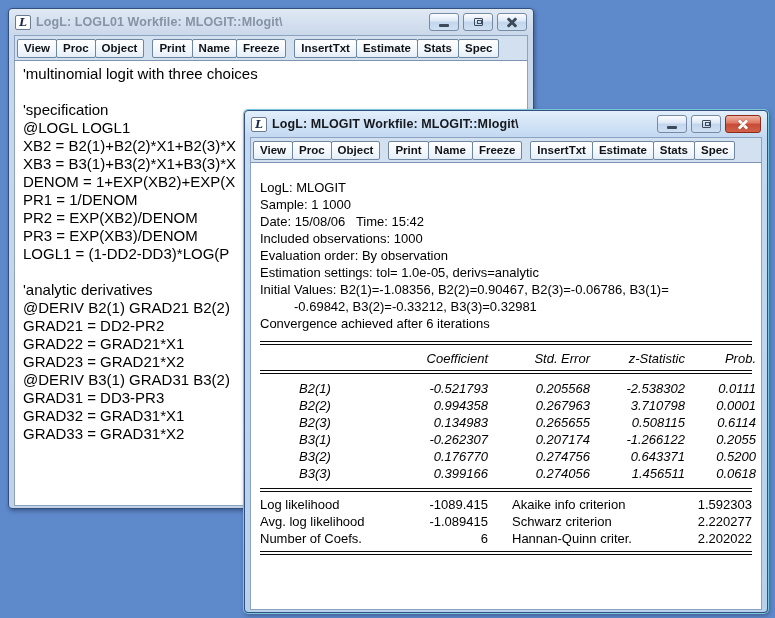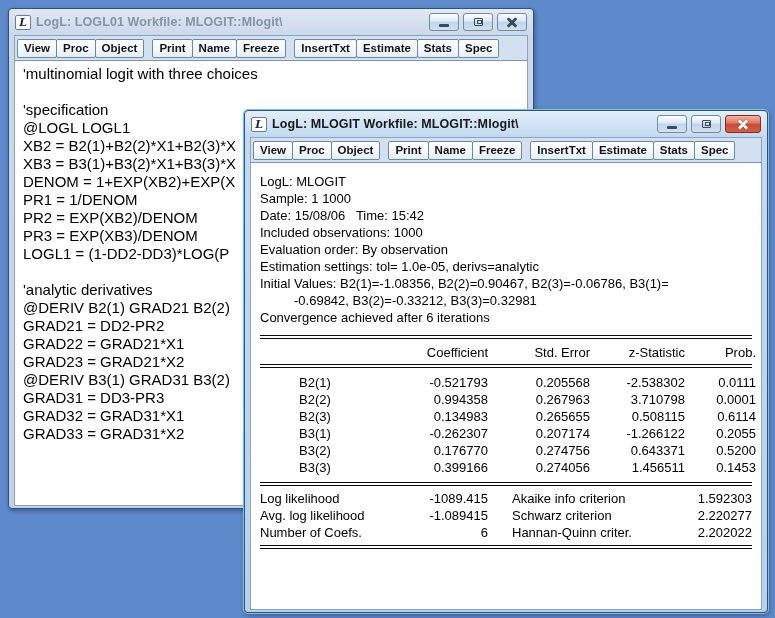--- a/index.html
+++ b/index.html
@@ -46,28 +46,28 @@
 
   .content { background:#fff; border:1px solid #8ba3c0; border-top:none; overflow:hidden; position:relative; }
 
   
   #win-back { left:8px; top:8px; width:526px; height:501px; z-index:1; }
   #win-back .content { height:445px; padding:4px 8px; }
   .code p { font-size:15px; line-height:18px; min-height:18px; color:#000; white-space:pre; }
 
   
   #win-front { left:244px; top:110px; width:524px; height:503px; z-index:2; }
-  #win-front .content { height:447px; padding:10px 9px; font-size:13px; color:#000; }
+  #win-front .content { height:447px; padding:16px 9px; font-size:13px; color:#000; }
   .hdr p { line-height:17px; min-height:17px; white-space:pre; }
   .hdr p.indent { padding-left:34px; }
 
   .dline { height:4px; border-top:1px solid #0a0a0a; border-bottom:1px solid #0a0a0a; }
   .dl-a { margin:9px 0 0 0; } .dl-b { margin:3px 0 6px 0; } .dl-c { margin:6px 0 4px 0; } .dl-d { margin:4px 0 0 0; }
 
-  .trow { display:grid; grid-template-columns:110px 118px 102px 95px 71px; line-height:17px; }
+  .trow { display:grid; grid-template-columns:110px 118px 102px 95px 71px; line-height:17px;font-style:italic; }
   .trow .c0 { text-align:center; }
   .trow .c1,.trow .c2,.trow .c3,.trow .c4 { text-align:right; }
   .thead { margin:5px 0 0 0; }
 
   .statrow { display:flex; line-height:17px;text-align:center; }
   .shalf1 { width:228px; display:flex; justify-content:space-between; }
   .shalf2 { flex:1; margin-left:24px; display:flex; justify-content:space-between;gap:44px; }
 </style>
 </head>
 <body>
@@ -225,21 +225,21 @@
       <span class="c1">0.176770</span>
       <span class="c2">0.274756</span>
       <span class="c3">0.643371</span>
       <span class="c4">0.5200</span>
     </div>
     <div class="trow">
       <span class="c0">B3(3)</span>
       <span class="c1">0.399166</span>
       <span class="c2">0.274056</span>
       <span class="c3">1.456511</span>
-      <span class="c4">0.1453</span>
+      <span class="c4">0.0618</span>
     </div>
 
     <div class="dline dl-c"></div>
 
     <div class="statrow">
       <span class="shalf1">
         <span>Log likelihood</span>
         <span>-1089.415</span>
       </span>
       <span class="shalf2">

